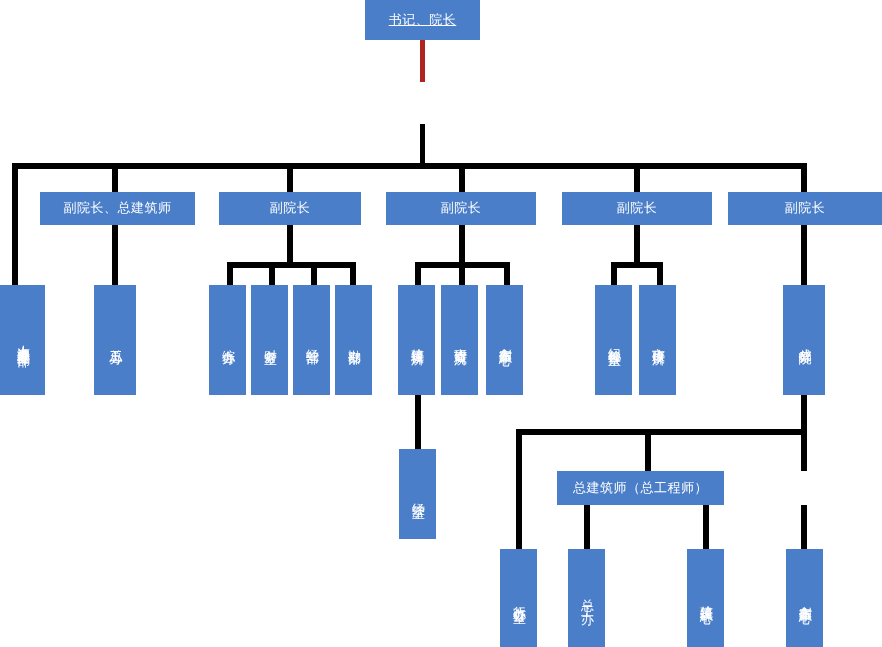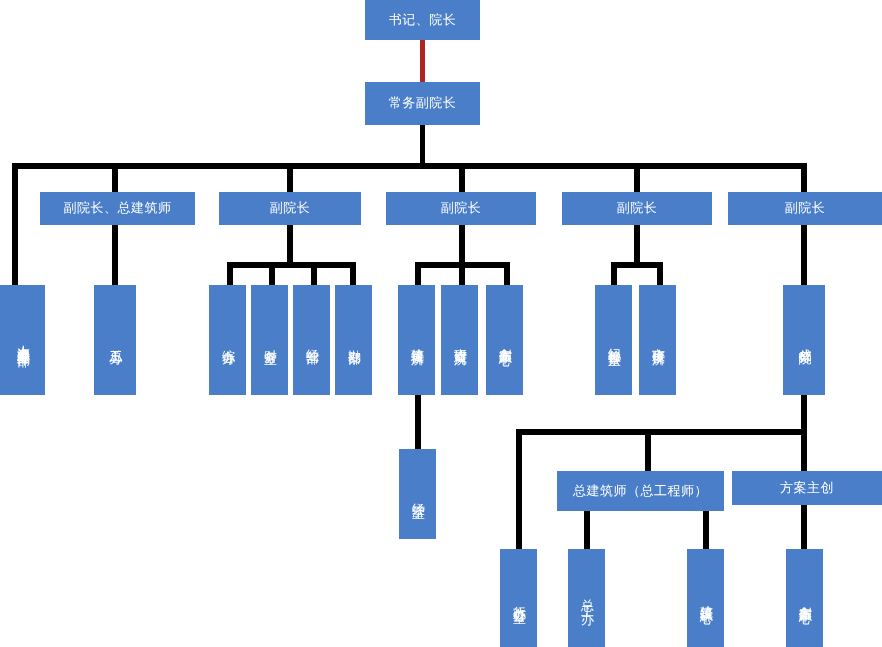--- a/index.html
+++ b/index.html
@@ -111,23 +111,22 @@
   <div class="conn" style="left:516px; top:429px; width:291px; height:6px;"></div>
   <div class="conn" style="left:516px; top:429px; width:6px; height:121px;"></div>
   <div class="conn" style="left:645px; top:429px; width:6px; height:42px;"></div>
   <div class="conn" style="left:801px; top:429px; width:6px; height:42px;"></div>
 
   <div class="conn" style="left:584px; top:505px; width:6px; height:45px;"></div>
   <div class="conn" style="left:703px; top:505px; width:6px; height:45px;"></div>
 
   <div class="conn" style="left:801px; top:505px; width:6px; height:45px;"></div>
 
-  <div class="node h" style="left:365px; top:0px; width:115px; height:40px;">书记、院长</div>
+  <div class="node h" style="left:365px; top:0px; width:115px; height:40px;text-decoration:underline;">书记、院长</div>
 
-  <div class="node h" style="left:365px; top:82px; width:115px; height:43px;">常务副院长</div>
 
   <div class="node h" style="left:40px; top:192px; width:155px; height:33px;">副院长、总建筑师</div>
 
   <div class="node h" style="left:219px; top:192px; width:142px; height:33px;">副院长</div>
 
   <div class="node h" style="left:386px; top:192px; width:150px; height:33px;">副院长</div>
 
   <div class="node h" style="left:562px; top:192px; width:150px; height:33px;">副院长</div>
 
   <div class="node h" style="left:728px; top:192px; width:154px; height:33px;">副院长</div>
@@ -154,23 +153,22 @@
   <div class="node v" style="left:486px; top:285px; width:37px; height:110px;">方案创作中心</div>
 
   <div class="node v" style="left:399px; top:449px; width:37px; height:90px;">经济室</div>
 
   <div class="node v" style="left:595px; top:285px; width:37px; height:110px;">纪检督察室</div>
 
   <div class="node v" style="left:639px; top:285px; width:37px; height:110px;">市政设计所</div>
 
   <div class="node v" style="left:783px; top:285px; width:42px; height:110px;">成都分院</div>
 
-  <div class="node h" style="left:557px; top:471px; width:167px; height:40px;">总建筑师（总工程师）</div>
+  <div class="node h" style="left:557px; top:471px; width:167px; height:34px;">总建筑师（总工程师）</div>
 
-  <div class="node h" style="left:732px; top:471px; width:150px; height:34px;">方案主创</div>
 
   <div class="node v" style="left:500px; top:549px; width:37px; height:98px;">行政办公室</div>
 
   <div class="node v spaced" style="left:568px; top:549px; width:37px; height:98px;">总工办</div>
 
   <div class="node v" style="left:687px; top:549px; width:37px; height:98px;">建筑设计中心</div>
 
   <div class="node v" style="left:786px; top:549px; width:37px; height:98px;">方案创作中心</div>
 
 </div>

